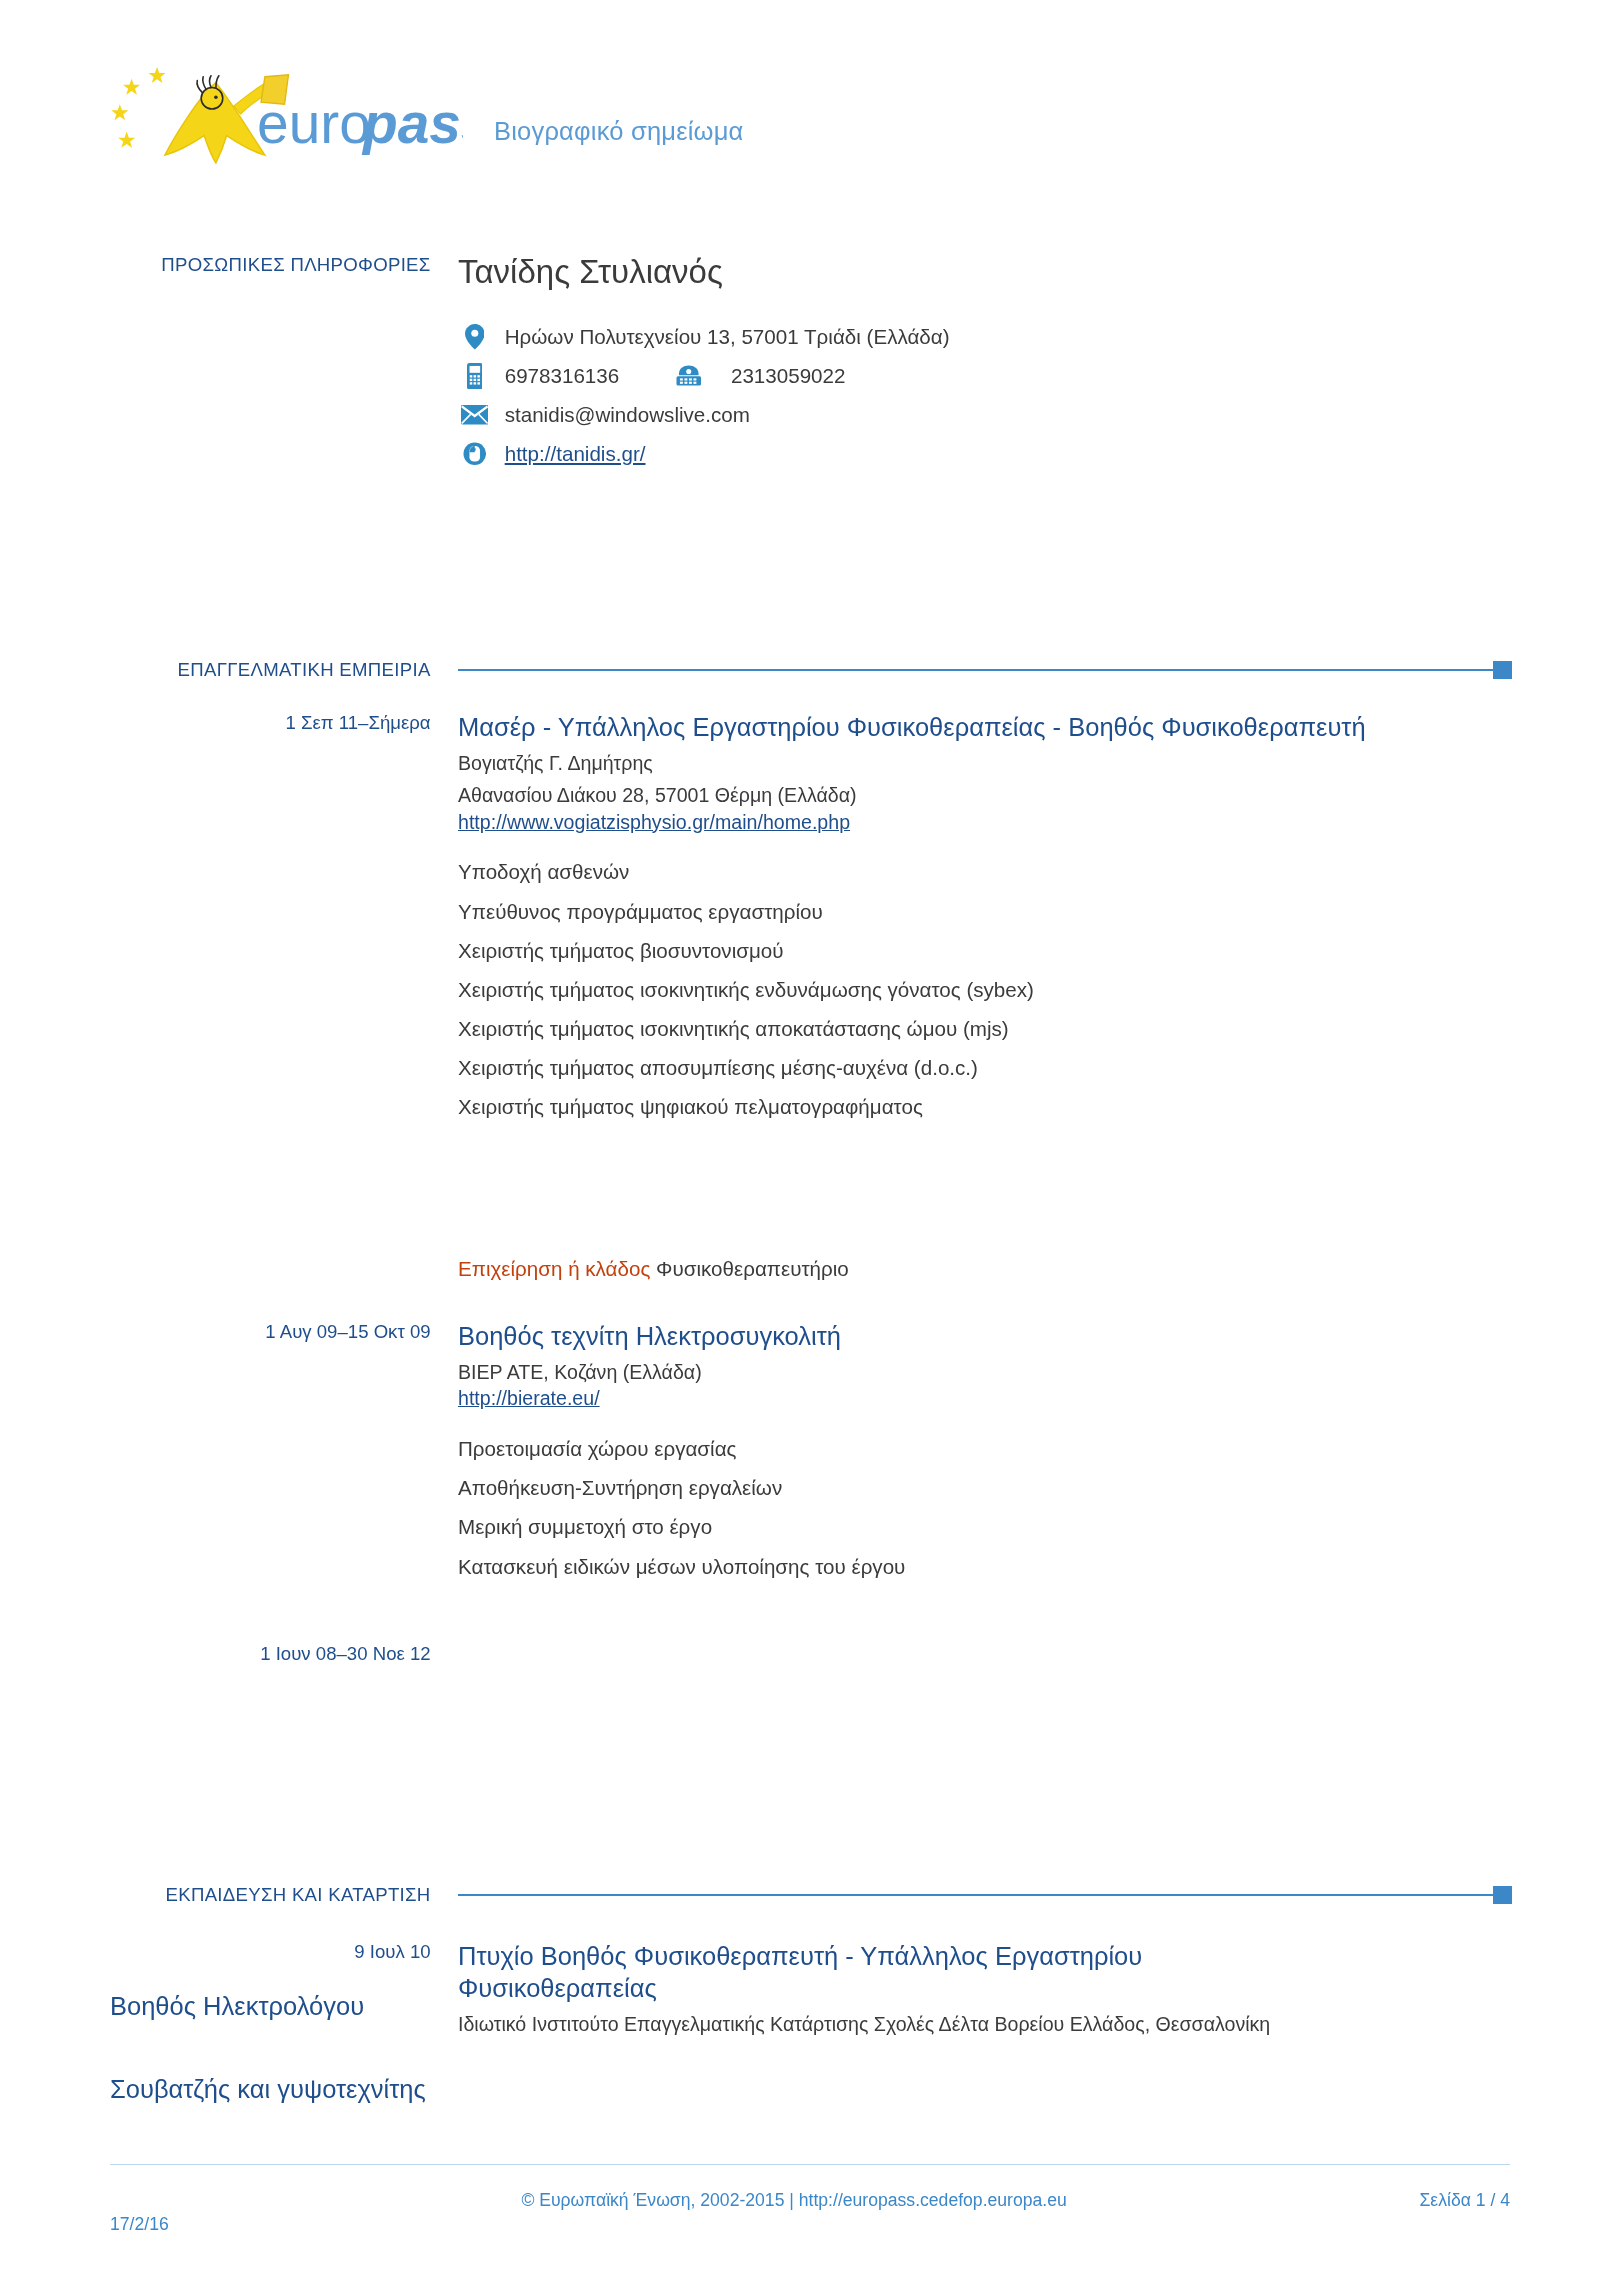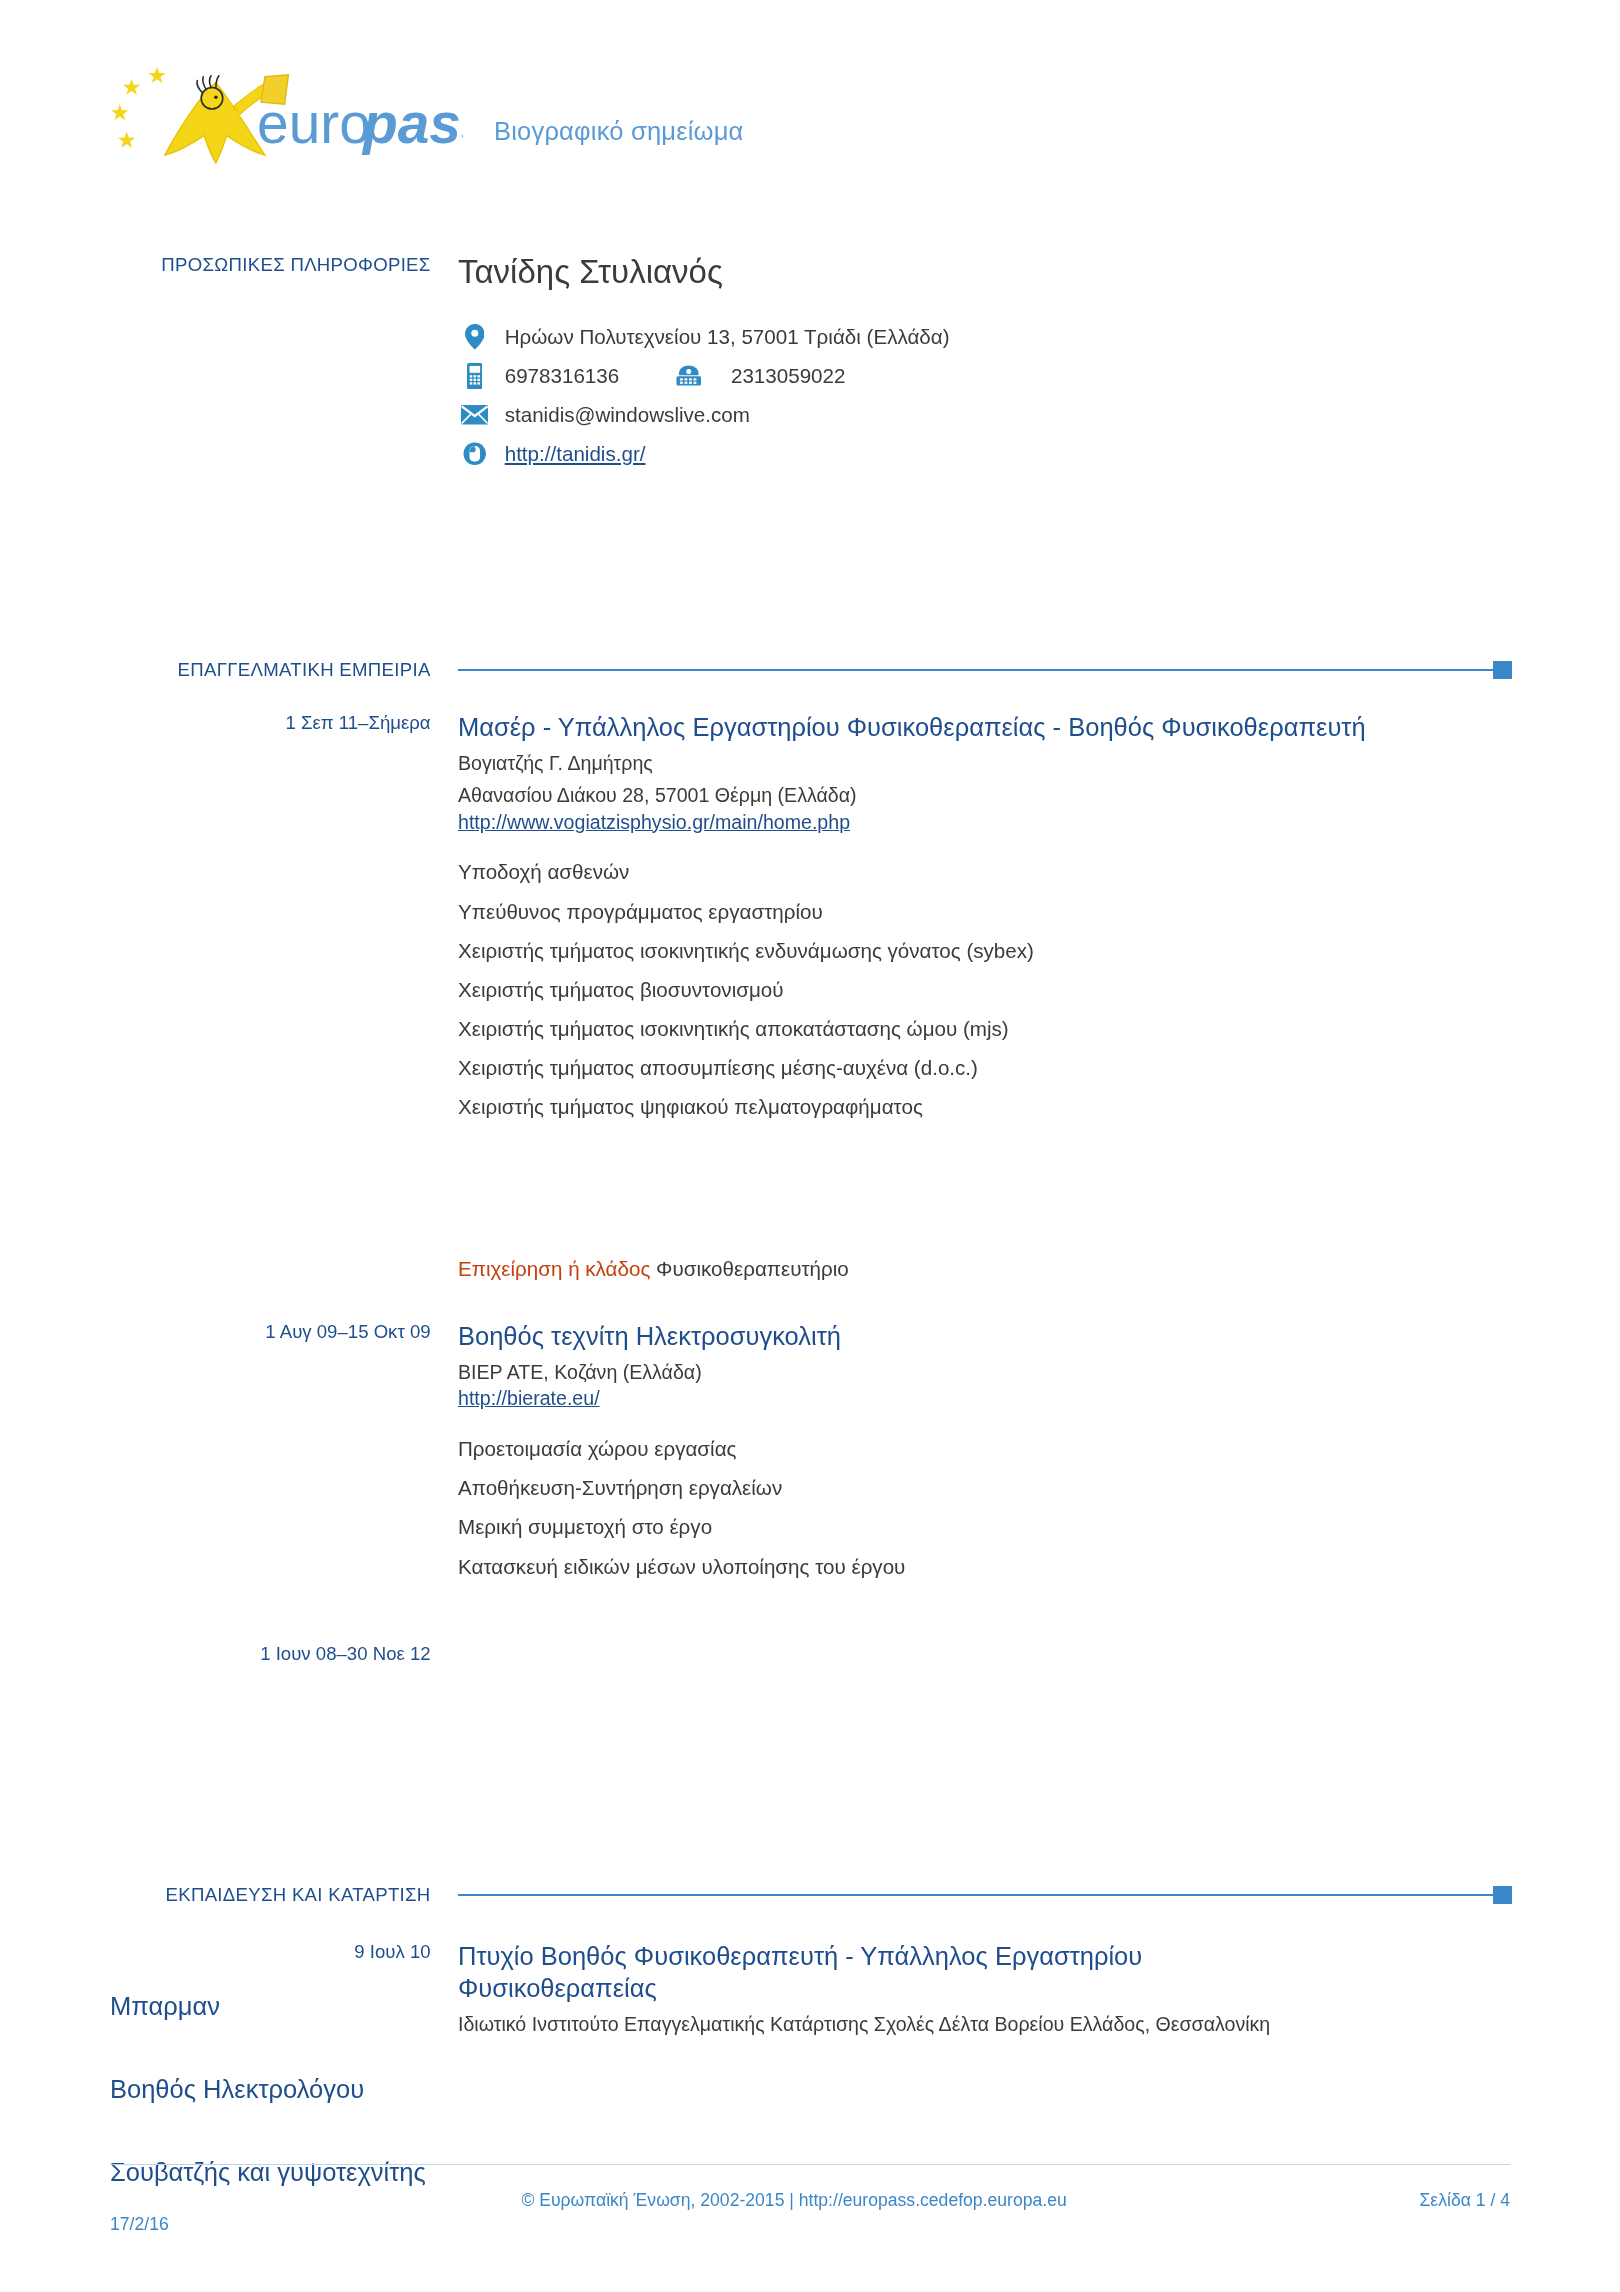--- a/index.html
+++ b/index.html
@@ -340,22 +340,22 @@
     <div class="label-col">1 Σεπ 11–Σήμερα</div>
     <div class="value-col">
       <div class="entry-title">Μασέρ - Υπάλληλος Εργαστηρίου Φυσικοθεραπείας - Βοηθός Φυσικοθεραπευτή</div>
       <div class="entry-sub">Βογιατζής Γ. Δημήτρης</div>
       <div class="entry-sub">Αθανασίου Διάκου 28, 57001 Θέρμη (Ελλάδα)</div>
       <div class="entry-link">http://www.vogiatzisphysio.gr/main/home.php</div>
 
       <div class="task-list">
         <div class="task-item">Υποδοχή ασθενών</div>
         <div class="task-item">Υπεύθυνος προγράμματος εργαστηρίου</div>
+        <div class="task-item">Χειριστής τμήματος βιοσυντονισμού</div>
         <div class="task-item">Χειριστής τμήματος ισοκινητικής ενδυνάμωσης γόνατος (sybex)</div>
-        <div class="task-item">Χειριστής τμήματος βιοσυντονισμού</div>
         <div class="task-item">Χειριστής τμήματος ισοκινητικής αποκατάστασης ώμου (mjs)</div>
         <div class="task-item">Χειριστής τμήματος αποσυμπίεσης μέσης-αυχένα (d.o.c.)</div>
         <div class="task-item">Χειριστής τμήματος ψηφιακού πελματογραφήματος</div>
       </div>
     </div>
   </div>
 
   <div class="row" style="top:1247px;">
     <div class="label-col"></div>
     <div class="value-col">
@@ -378,21 +378,20 @@
         <div class="task-item">Αποθήκευση-Συντήρηση εργαλείων</div>
         <div class="task-item">Μερική συμμετοχή στο έργο</div>
         <div class="task-item">Κατασκευή ειδικών μέσων υλοποίησης του έργου</div>
       </div>
     </div>
   </div>
 
   <div class="row" style="top:1643px;flex-direction:column;">
     <div class="label-col">1 Ιουν 08–30 Νοε 12</div>
     <div class="value-col title-stack">
-      <div class="entry-title">Μπαρμαν</div>
       <div class="entry-title">Βοηθός Ηλεκτρολόγου</div>
       <div class="entry-title">Σουβατζής και γυψοτεχνίτης</div>
     </div>
   </div>
 
   <div class="section-head" style="top:1884px;">
     <div class="label-col caps">ΕΚΠΑΙΔΕΥΣΗ ΚΑΙ ΚΑΤΑΡΤΙΣΗ</div>
     <div class="rule-wrap">
       <div class="rule-line"></div>
       <div class="rule-square"></div>

